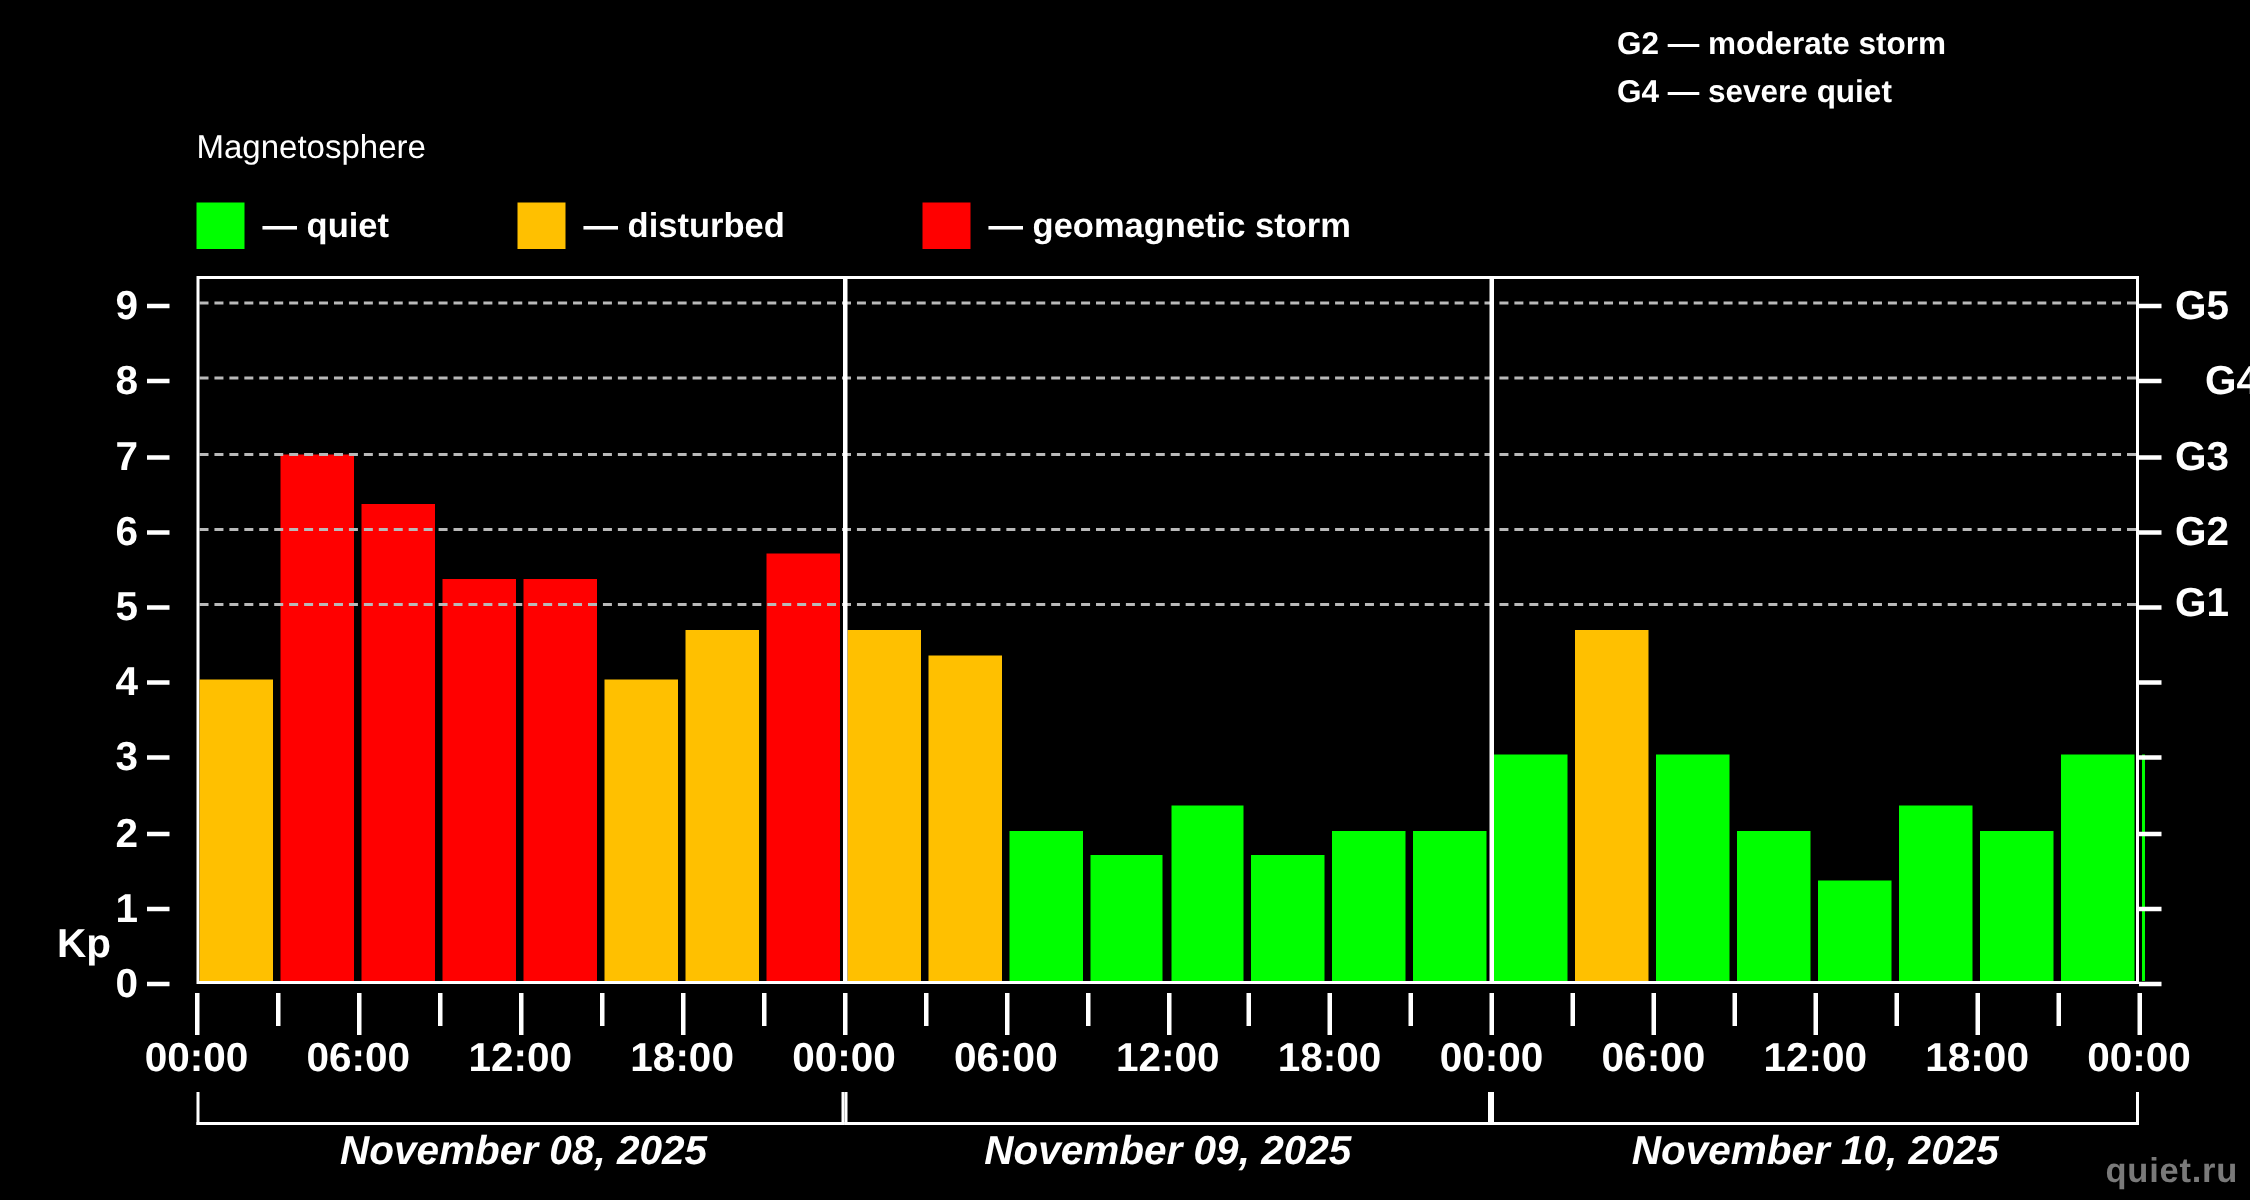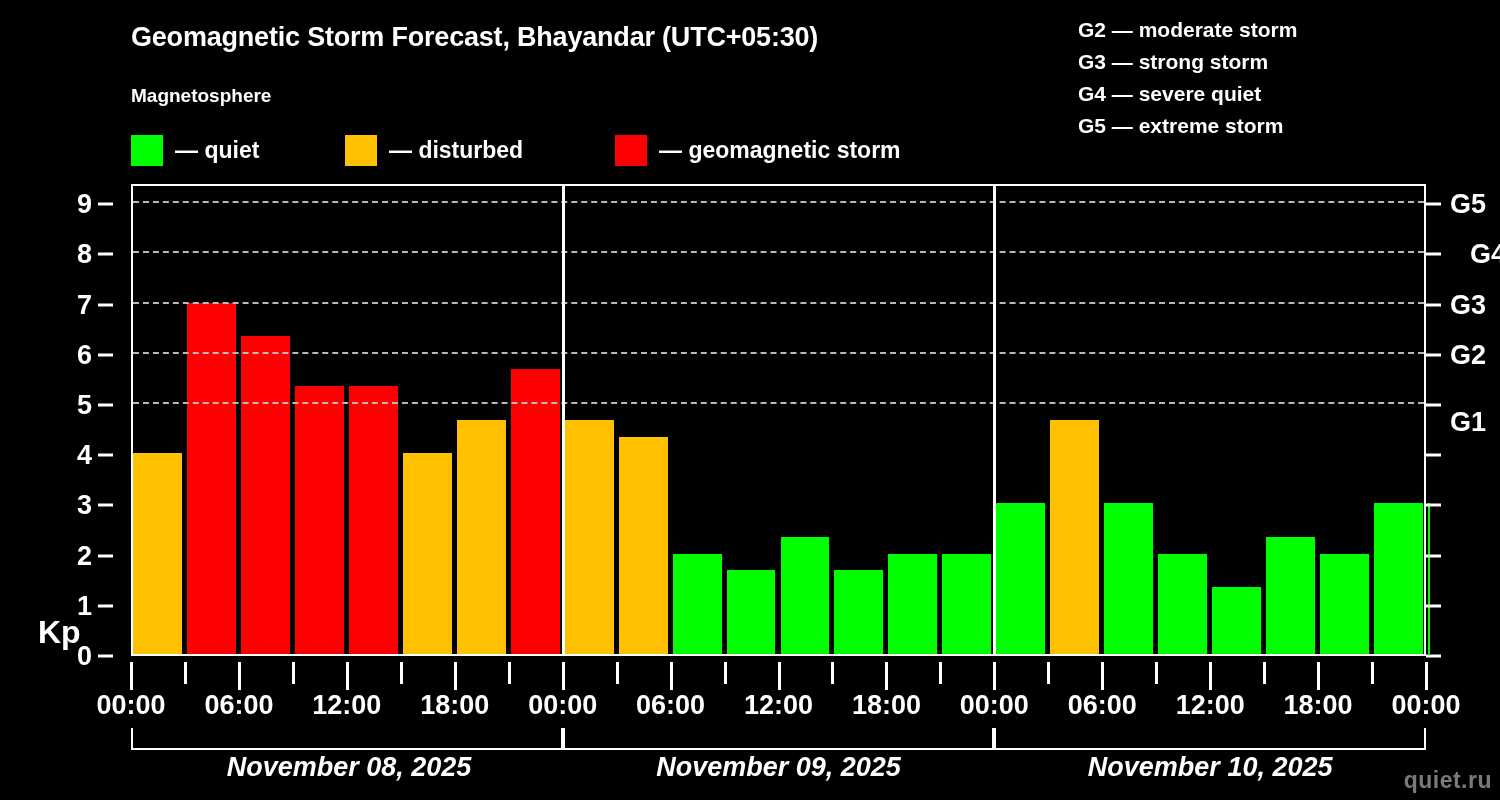--- a/index.html
+++ b/index.html
@@ -10,21 +10,21 @@
   }
   .root{position:absolute;left:0;top:0;width:1500px;height:800px;}
 
   
   #chart-title{
     position:absolute;left:131px;top:22px;
     font-size:27px;font-weight:bold;letter-spacing:-0.2px;white-space:nowrap;
   }
   #magnetosphere-label{
     position:absolute;left:131px;top:85px;
-    font-size:19px;font-weight:bold;white-space:nowrap;
+    font-size:22px;font-weight:normal;white-space:nowrap;
   }
   #color-legend{
     position:absolute;left:131px;top:134px;height:32px;
   }
   .legend-item{position:absolute;top:0;height:32px;display:flex;align-items:center;}
   .legend-swatch{width:32px;height:31px;display:block;}
   .legend-text{
     font-size:23px;font-weight:bold;margin-left:12px;white-space:nowrap;line-height:1;
   }
   .legend-item.i0{left:0px;}
@@ -48,21 +48,21 @@
   .bar{position:absolute;bottom:0;}
 
   
   #y-axis{position:absolute;left:0px;top:184px;width:131px;height:472px;}
   .ytick-label{
     position:absolute;right:39px;font-size:27px;font-weight:bold;
     text-align:right;transform:translateY(-50%);line-height:1;
   }
   .ytick-mark{position:absolute;right:18px;width:15px;height:3px;background:#fff;transform:translateY(-50%);}
   #y-axis-title{
-    position:absolute;left:38px;top:430px;font-size:32px;font-weight:bold;
+    position:absolute;left:38px;top:430px;font-size:27px;font-weight:bold;
   }
 
   
   #g-axis{position:absolute;left:1426px;top:184px;width:74px;height:472px;}
   .gtick-label{
     position:absolute;left:24px;font-size:27px;font-weight:bold;
     transform:translateY(-50%);line-height:1;white-space:nowrap;
   }
   .gtick-mark{position:absolute;left:0px;width:15px;height:3px;background:#fff;transform:translateY(-50%);}
 
@@ -85,43 +85,40 @@
   #watermark{
     position:absolute;right:8px;bottom:6px;color:#7a7a7a;
     font-size:23px;font-weight:bold;letter-spacing:0.5px;
   }
 </style>
 </head>
 <body>
 
 <div class="root">
 
-  <div id="chart-title">Geomagnetic Storm Forecast, Bhayandar (UTC+05:30)</div>
   <div id="magnetosphere-label">Magnetosphere</div>
 
   <div id="color-legend">
     <div class="legend-item i0">
       <span class="legend-swatch" style="background: rgb(0, 255, 0);"></span>
       <span class="legend-text">— quiet</span>
     </div>
     <div class="legend-item i1">
       <span class="legend-swatch" style="background: rgb(255, 192, 0);"></span>
       <span class="legend-text">— disturbed</span>
     </div>
     <div class="legend-item i2">
       <span class="legend-swatch" style="background: rgb(255, 0, 0);"></span>
       <span class="legend-text">— geomagnetic storm</span>
     </div>
   </div>
 
   <div id="gscale-legend">
     <div class="g-row">G2 — moderate storm</div>
-    <div class="g-row">G3 — strong storm</div>
     <div class="g-row">G4 — severe quiet</div>
-    <div class="g-row">G5 — extreme storm</div>
   </div>
 
   <div id="y-axis">
     <div id="y-axis-title">Kp</div>
   <div class="ytick-label" style="top: 472px;">0</div>
       <div class="ytick-mark" style="top: 472px;"></div>
       <div class="ytick-label" style="top: 421.787px;">1</div>
       <div class="ytick-mark" style="top: 421.787px;"></div>
       <div class="ytick-label" style="top: 371.574px;">2</div>
       <div class="ytick-mark" style="top: 371.574px;"></div>
@@ -172,21 +169,21 @@
   <div class="gridline" style="bottom: 250.064px;"></div>
       <div class="gridline" style="bottom: 300.277px;"></div>
       <div class="gridline" style="bottom: 350.489px;"></div>
       <div class="gridline" style="bottom: 400.702px;"></div>
       <div class="gridline" style="bottom: 450.915px;"></div>
       <div class="day-divider" style="left: 428.667px;"></div>
       <div class="day-divider" style="left: 860.333px;"></div>
     </div>
 
   <div id="g-axis">
-      <div class="gtick-label" style="top: 238px;">G1</div>
+      <div class="gtick-label" style="top: 218px;">G1</div>
       <div class="gtick-label" style="top: 170.723px;">G2</div>
       <div class="gtick-label" style="top: 120.511px;">G3</div>
       <div class="gtick-label" style="top: 70.2979px; margin-left: 20px;">G4</div>
       <div class="gtick-label" style="top: 20.0851px;">G5</div>
       <div class="gtick-mark" style="top: 472px;"></div>
       <div class="gtick-mark" style="top: 421.787px;"></div>
       <div class="gtick-mark" style="top: 371.574px;"></div>
       <div class="gtick-mark" style="top: 321.362px;"></div>
       <div class="gtick-mark" style="top: 271.149px;"></div>
       <div class="gtick-mark" style="top: 220.936px;"></div>

